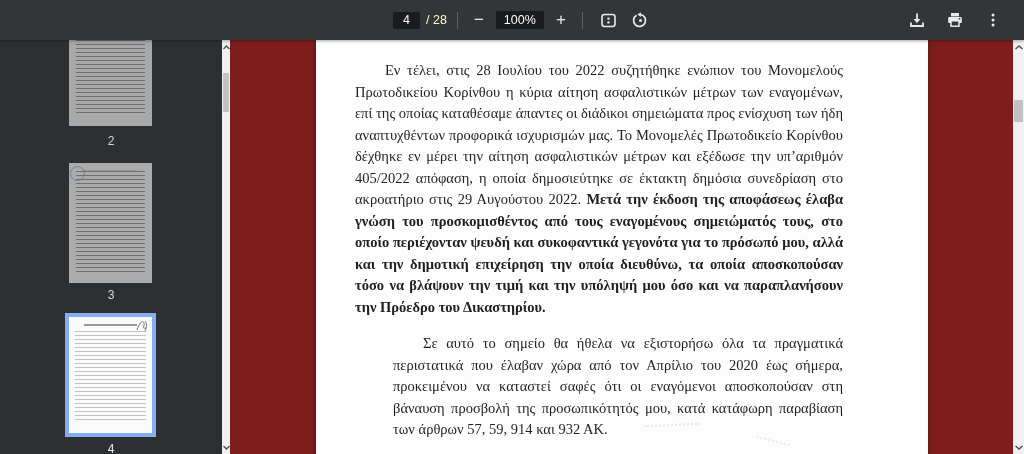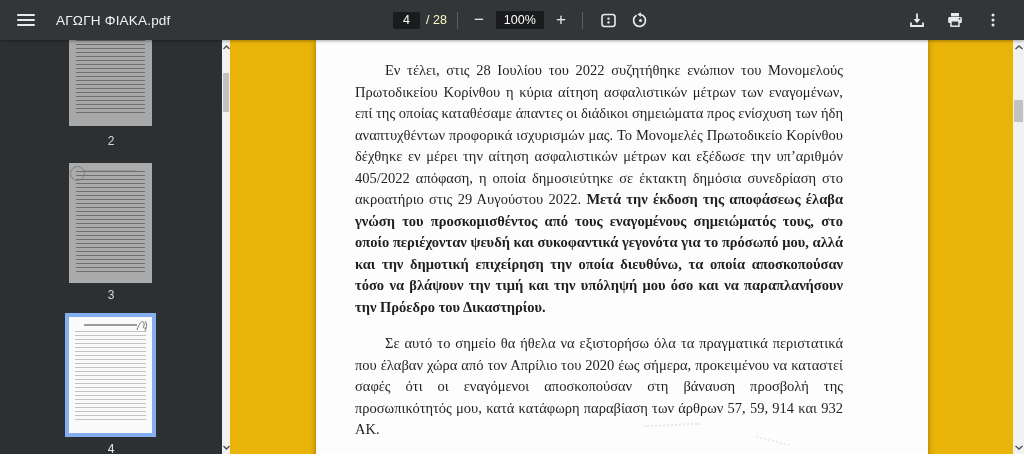--- a/index.html
+++ b/index.html
@@ -62,50 +62,40 @@
   .sidebar-sb { left:222px; width:8px; }
   .main-sb { left:1013px; width:11px; }
   .sb .arrow { position:absolute; left:0; width:100%; height:14px; display:flex;
                align-items:center; justify-content:center; cursor:pointer; }
   .sb .arrow.up { top:0; } .sb .arrow.down { bottom:0; }
   .sb .sb-thumb { position:absolute; left:1px; right:1px; background:#c1c1c1; border-radius:1px; cursor:pointer; }
   .sidebar-sb .sb-thumb { top:33px; height:39px; }
   .main-sb .sb-thumb { top:60px; height:22px; }
 
   
-  .viewer { position:absolute; left:230px; top:0; width:783px; height:414px; background:#eab308; }
+  .viewer { position:absolute; left:230px; top:0; width:783px; height:414px; background:#7f1d1d; }
   .page { position:absolute; left:86px; top:0; width:612px; height:430px; background:#fdfdfd;
           box-shadow:0 0 6px rgba(0,0,0,.35); }
   .doc-text { padding:20px 85px 0 39px; font-family:"Liberation Serif", serif;
               font-size:14.5px; line-height:21.5px; color:#1f1f1f; text-align:justify; }
   .doc-text p { text-indent:30px; margin:0; }
-  .doc-text p + p { margin-top:15px; }
+  .doc-text p + p { margin-top:15px;margin-left:38px; }
   .doc-text .b { font-weight:bold; }
   .faint { position:absolute; opacity:.18; color:#555; }
   .faint.m1 { left:328px; top:384px; width:56px; border-bottom:2px dotted #888; transform:rotate(-3deg); }
   .faint.m2 { left:440px; top:400px; width:34px; border-bottom:2px dotted #999; transform:rotate(14deg); }
 
   svg { display:block; }
 </style>
 </head>
 <body>
 
 <div class="app">
 
   <header class="toolbar">
-    <div class="tb-left">
-      <button class="menu-btn">
-        <span class="hamburger">
-          <span></span>
-            <span></span>
-            <span></span>
-        </span>
-      </button>
-      <span class="doc-title">ΑΓΩΓΗ ΦΙΑΚΑ.pdf</span>
-    </div>
 
     <div class="tb-center">
       <input class="page-input" value="4" style="">
       <span class="page-total">/ 28</span>
       <span class="tb-sep"></span>
       <button class="zoom-btn">−</button>
       <span class="zoom-box">100%</span>
       <button class="zoom-btn">+</button>
       <span class="tb-sep"></span>
       <button class="icon-btn">

